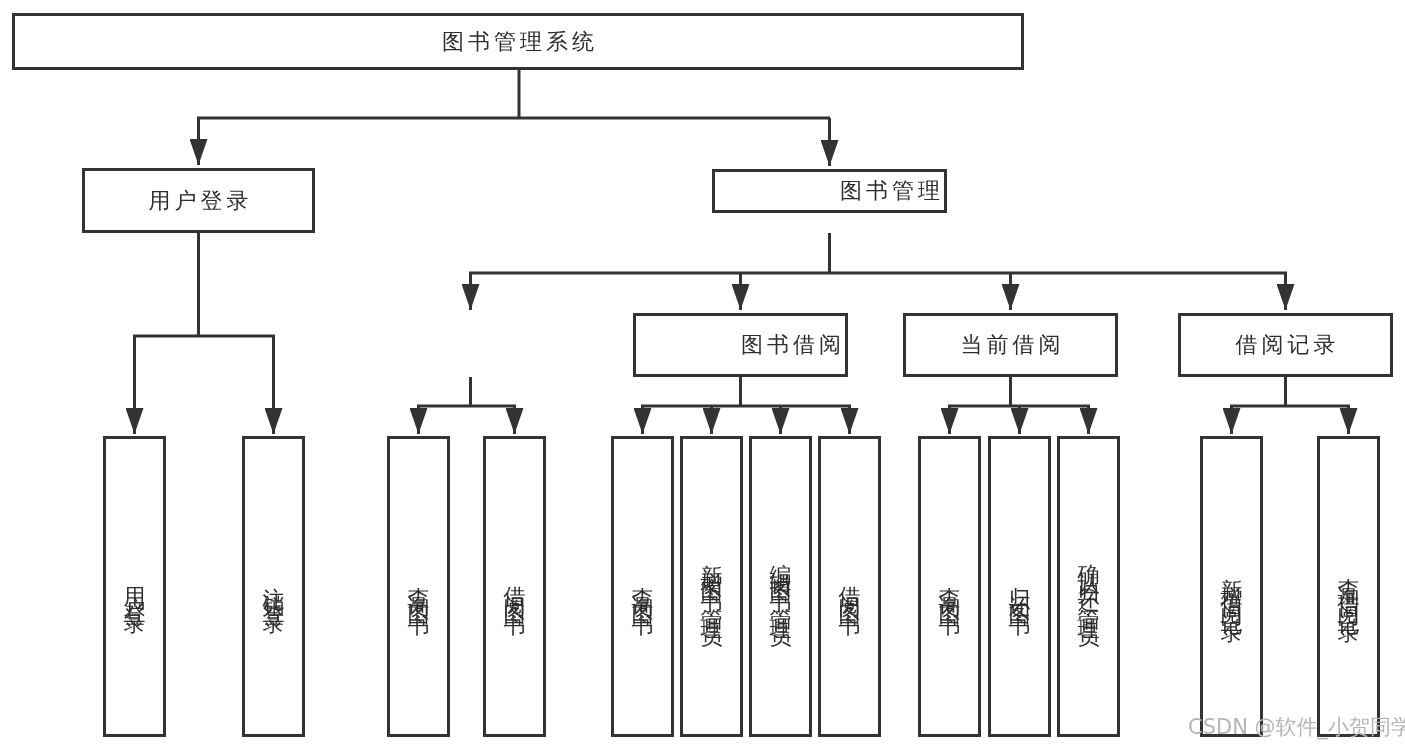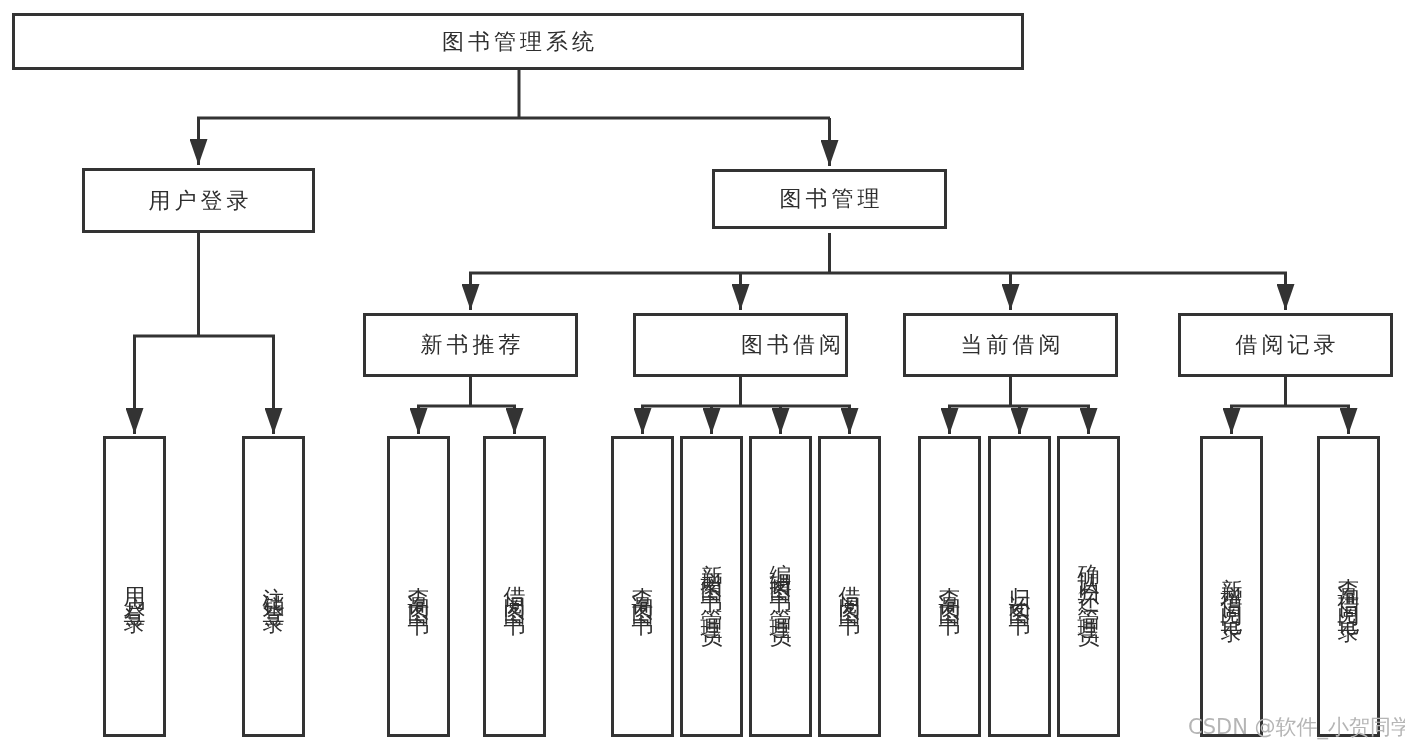--- a/index.html
+++ b/index.html
@@ -124,27 +124,24 @@
     </g>
   </svg>
 
   <div class="node" style="left:12px; top:13px; width:1012px; height:57px;">
     <span class="h-label">图书管理系统</span>
   </div>
 
   <div class="node" style="left:82px; top:168px; width:233px; height:65px;">
     <span class="h-label">用户登录</span>
   </div>
-  <div class="node" style="left:712px; top:169px; width:235px; height:60px;">
+  <div class="node" style="left:712px; top:169px; width:235px; height:44px;justify-content:flex-end;">
     <span class="h-label">图书管理</span>
   </div>
 
-  <div class="node" style="left:363px; top:313px; width:215px; height:64px;">
-    <span class="h-label">新书推荐</span>
-  </div>
   <div class="node" style="left:633px; top:313px; width:215px; height:64px;justify-content:flex-end;">
     <span class="h-label">图书借阅</span>
   </div>
   <div class="node" style="left:903px; top:313px; width:215px; height:64px;">
     <span class="h-label">当前借阅</span>
   </div>
   <div class="node" style="left:1178px; top:313px; width:215px; height:64px;">
     <span class="h-label">借阅记录</span>
   </div>
 

